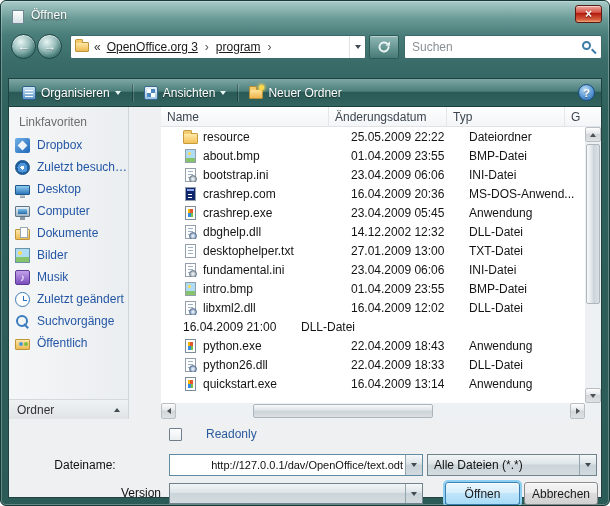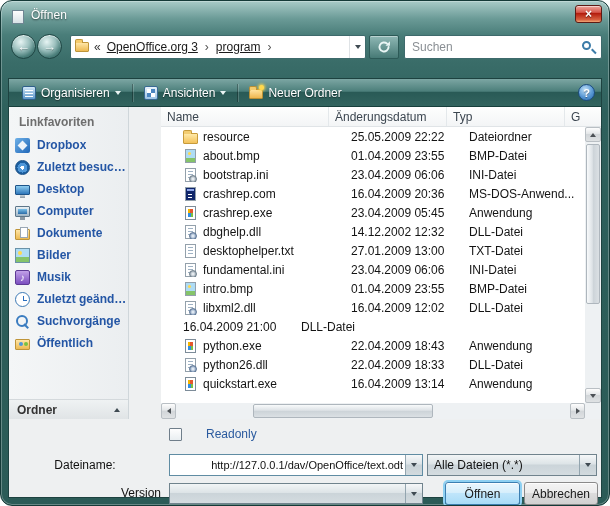--- a/index.html
+++ b/index.html
@@ -1,19 +1,19 @@
 <!DOCTYPE html>
 <html><head>
 <meta charset="utf-8">
 <style>
   * { box-sizing: border-box; margin: 0; padding: 0; }
   body { font-family: "Liberation Sans", sans-serif; font-size: 12px; background:#fff; }
 
   .window { position:relative; width:610px; height:506px; overflow:hidden;
-    border:1px solid #153a38; border-radius:12px;
+    border:1px solid #153a38; border-radius:6px;
     background:linear-gradient(180deg,#a9cbc8 0px,#6a9a96 18px,#497d79 34px,#3a6d69 60px,#2e605c 110px,#2b5b57 100%);
     box-shadow: inset 0 0 0 1px rgba(255,255,255,.28); }
 
   
   .titlebar { position:absolute; top:0; left:0; right:0; height:30px; }
   .title-icon { position:absolute; left:11px; top:9px; width:12px; height:14px;
     background:linear-gradient(#fdfdfd,#d8e2e6); border:1px solid #6f8693; }
   .title-text { position:absolute; left:30px; top:0; line-height:28px; color:#fff;
     text-shadow:0 1px 2px rgba(0,0,0,.6); }
   .close-btn { position:absolute; top:4px; right:7px; width:27px; height:18px; cursor:default;
@@ -97,21 +97,21 @@
   .tri-up-dark { border-left:3px solid transparent; border-right:3px solid transparent; border-bottom:4px solid #3f4a52; }
   .sb-up { border-left:3px solid transparent; border-right:3px solid transparent; border-bottom:4px solid #4c5156; }
   .sb-down { border-left:3px solid transparent; border-right:3px solid transparent; border-top:4px solid #4c5156; }
   .sb-left { border-top:3px solid transparent; border-bottom:3px solid transparent; border-right:4px solid #4c5156; }
   .sb-right { border-top:3px solid transparent; border-bottom:3px solid transparent; border-left:4px solid #4c5156; }
 
   
   .main { position:absolute; top:28px; left:0; right:0; height:312px; }
 
   .sidebar { position:absolute; left:0; top:0; width:120px; height:312px;
-    background:linear-gradient(90deg,#f4f6f7,#ebeef0); border-right:1px solid #cfd6da;font-weight:bold; }
+    background:linear-gradient(90deg,#f4f6f7,#ebeef0); border-right:1px solid #cfd6da; }
   .sb-header { padding:8px 0 5px 10px; color:#6e6e6e; }
   .sb-item { display:flex; align-items:center; height:22px; padding-left:6px; color:#2456a5; white-space:nowrap; overflow:hidden; }
   .sb-label { overflow:hidden; text-overflow:ellipsis; }
   .sb-folders { position:absolute; left:0; right:0; bottom:0; height:20px;
     border-top:1px solid #d4d9dc; background:linear-gradient(#eff2f3,#e0e4e6);
     display:flex; align-items:center; justify-content:space-between; padding:0 8px; color:#333; }
 
   .si { width:15px; height:15px; margin-right:7px; position:relative; flex:none; }
   .si.ic-dropbox { background:linear-gradient(135deg,#6fb1e8,#1f66b8); border-radius:2px; }
   .si.ic-dropbox::after { content:""; position:absolute; left:4px; top:4px; width:7px; height:7px;

